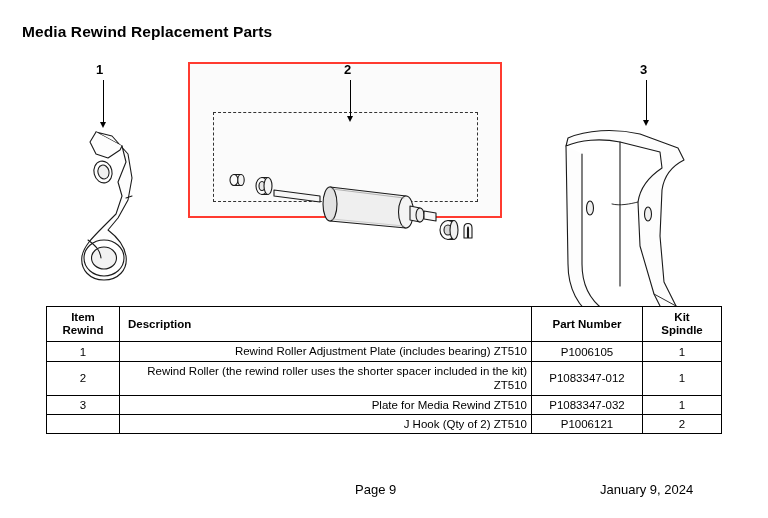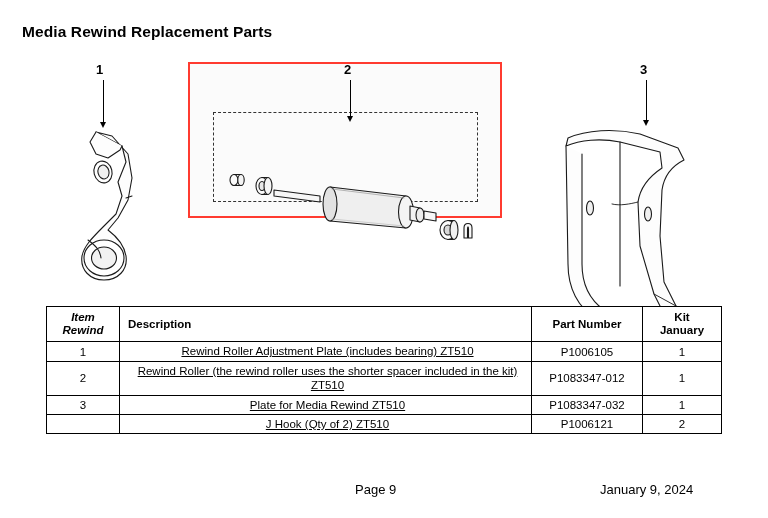--- a/index.html
+++ b/index.html
@@ -105,27 +105,27 @@
     vertical-align: middle;
   }
   .parts-table thead th {
     background: #ffffff;
     font-weight: bold;
     text-align: center;
     font-size: 11.5px;
     line-height: 1.15;
     padding: 4px 3px;
   }
-  .col-item { width: 66px; text-align: center; font-style: italic; }
+  .col-item { width: 66px; text-align: center; }
   .col-desc { text-align: left; padding-left: 8px !important; }
   .col-part { width: 104px; text-align: center; }
   .col-kit  { width: 72px; text-align: center; }
 
   .parts-table tbody td.c { text-align: center; }
-  .parts-table tbody td.desc { text-align: center; padding-left: 8px; line-height: 1.25; text-decoration: underline; }
+  .parts-table tbody td.desc { text-align: right; padding-left: 8px; line-height: 1.25; }
 
   
   .footer {
     position: absolute;
     left: 0;
     top: 482px;
     width: 768px;
     height: 22px;
     font-size: 13px;
   }
@@ -239,21 +239,21 @@
     <thead>
       <tr>
         <th class="col-item">
           <span>Item</span><br>
           <span>Rewind</span>
         </th>
         <th class="col-desc" style="text-align:left;">Description</th>
         <th class="col-part">Part Number</th>
         <th class="col-kit">
           <span>Kit</span><br>
-          <span>January</span>
+          <span>Spindle</span>
         </th>
       </tr>
     </thead>
     <tbody>
       <tr>
         <td class="c">1</td>
         <td class="desc">Rewind Roller Adjustment Plate (includes bearing) ZT510</td>
         <td class="c">P1006105</td>
         <td class="c">1</td>
       </tr>

